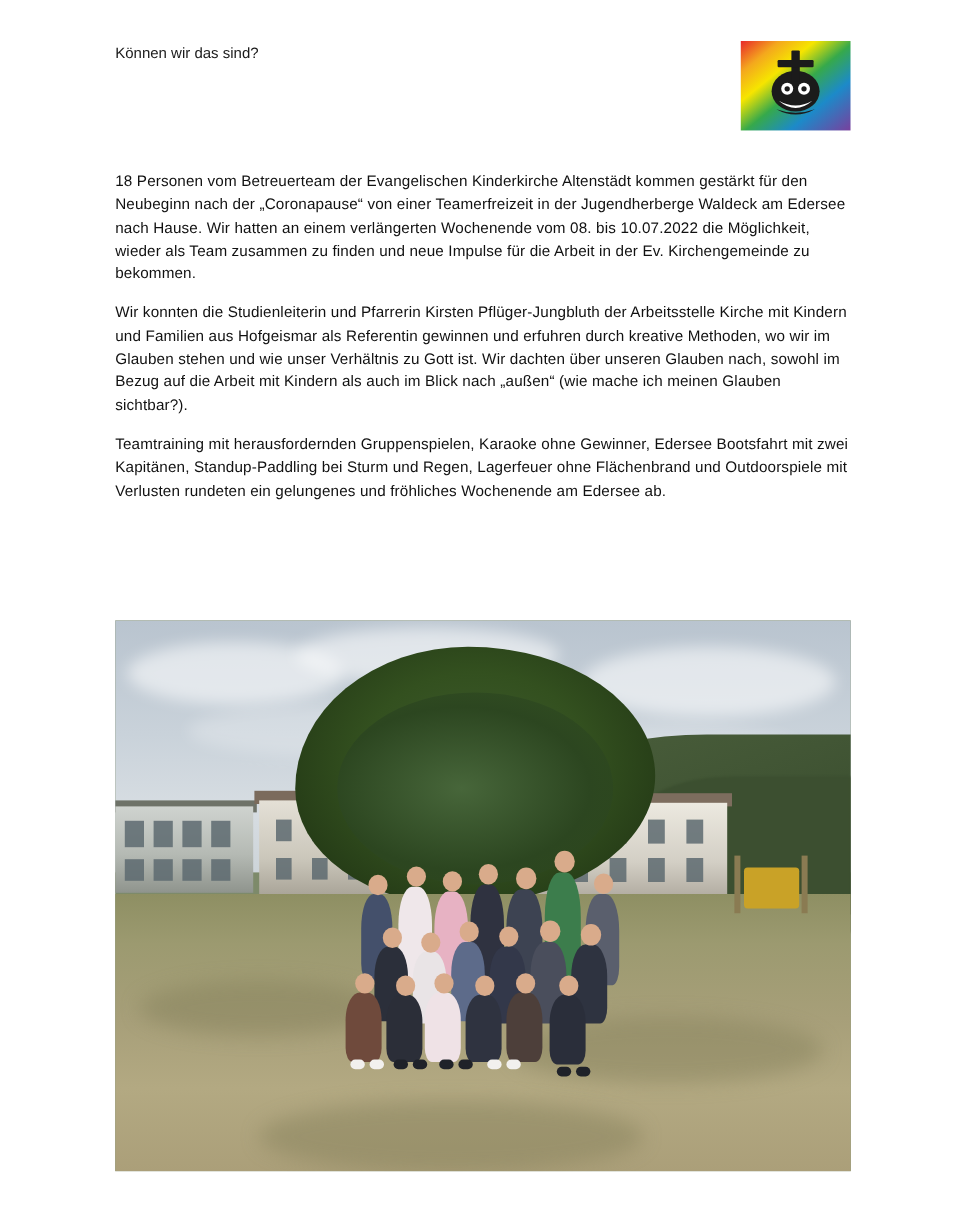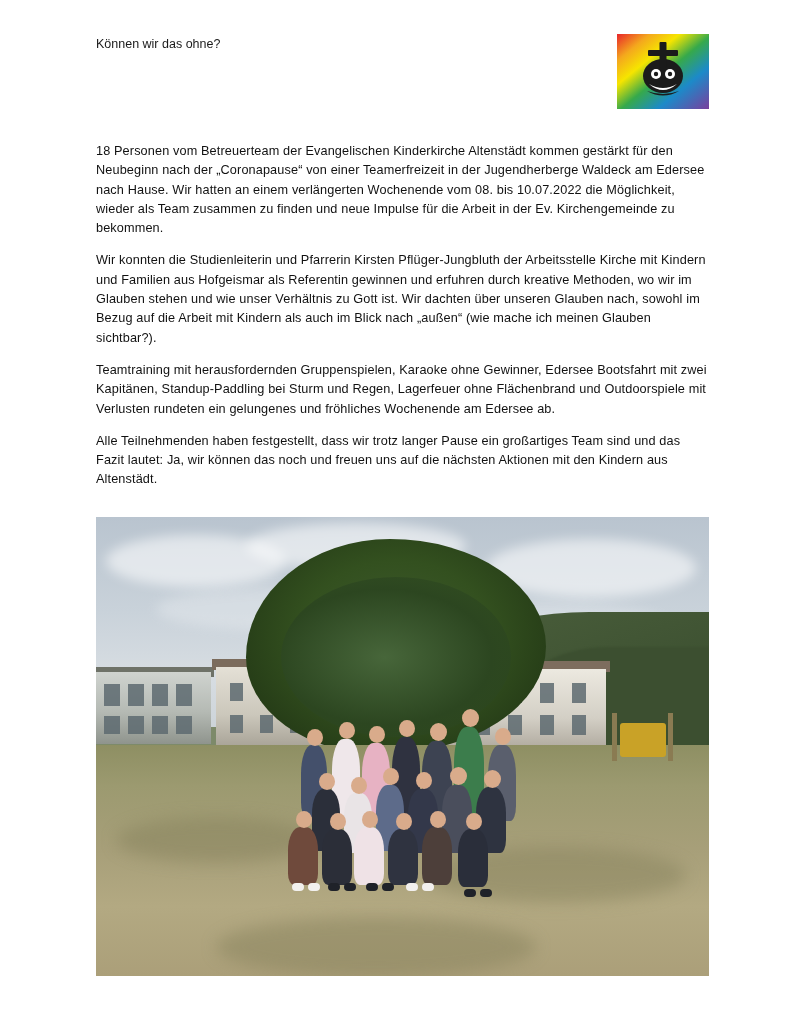--- a/index.html
+++ b/index.html
@@ -192,21 +192,21 @@
   }
 </style>
 </head>
 <body>
 
 <div class="page">
 
   <div class="content">
 
     <div class="headline-row">
-      <div class="headline">Können wir das ohne?</div>
+      <div class="headline">Können wir das sind?</div>
 
       <div class="logo">
         <svg width="92" height="75" viewBox="0 0 92 75" xmlns="http://www.w3.org/2000/svg">
           <defs>
             <linearGradient id="rb" x1="0" y1="0" x2="1" y2="1">
               <stop offset="0%" stop-color="#e8262b"></stop>
               <stop offset="18%" stop-color="#f4a81d"></stop>
               <stop offset="34%" stop-color="#f6e500"></stop>
               <stop offset="52%" stop-color="#36a94b"></stop>
               <stop offset="72%" stop-color="#1c8ac9"></stop>
@@ -230,21 +230,20 @@
           </g>
           <path d="M32 50 q14 8 28 0 q-14 12 -28 0 z" fill="#ffffff"></path>
         </svg>
       </div>
     </div>
 
     <div class="body-text">
       <p class="para">18 Personen vom Betreuerteam der Evangelischen Kinderkirche Altenstädt kommen gestärkt für den Neubeginn nach der „Coronapause“ von einer Teamerfreizeit in der Jugendherberge Waldeck am Edersee nach Hause. Wir hatten an einem verlängerten Wochenende vom 08. bis 10.07.2022 die Möglichkeit, wieder als Team zusammen zu finden und neue Impulse für die Arbeit in der Ev. Kirchengemeinde zu bekommen.</p>
       <p class="para">Wir konnten die Studienleiterin und Pfarrerin Kirsten Pflüger-Jungbluth der Arbeitsstelle Kirche mit Kindern und Familien aus Hofgeismar als Referentin gewinnen und erfuhren durch kreative Methoden, wo wir im Glauben stehen und wie unser Verhältnis zu Gott ist. Wir dachten über unseren Glauben nach, sowohl im Bezug auf die Arbeit mit Kindern als auch im Blick nach „außen“ (wie mache ich meinen Glauben sichtbar?).</p>
       <p class="para">Teamtraining mit herausfordernden Gruppenspielen, Karaoke ohne Gewinner, Edersee Bootsfahrt mit zwei Kapitänen, Standup-Paddling bei Sturm und Regen, Lagerfeuer ohne Flächenbrand und Outdoorspiele mit Verlusten rundeten ein gelungenes und fröhliches Wochenende am Edersee ab.</p>
-      <p class="para">Alle Teilnehmenden haben festgestellt, dass wir trotz langer Pause ein großartiges Team sind und das Fazit lautet: Ja, wir können das noch und freuen uns auf die nächsten Aktionen mit den Kindern aus Altenstädt.</p>
     </div>
   </div>
 
   <div class="photo-wrap">
     <div class="photo">
       <div class="sky"></div>
 
       <div class="cloud" style="left:10px;  top:18px;  width:180px; height:52px;"></div>
       <div class="cloud" style="left:150px; top:6px;   width:220px; height:46px;"></div>
       <div class="cloud" style="left:390px; top:22px;  width:210px; height:58px;"></div>

